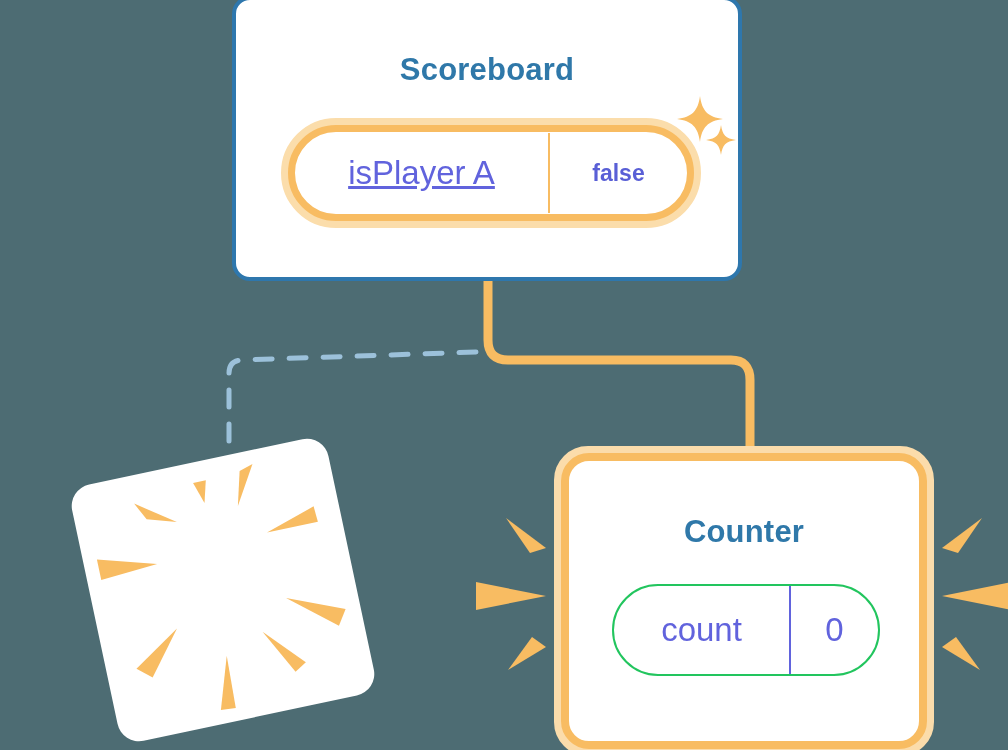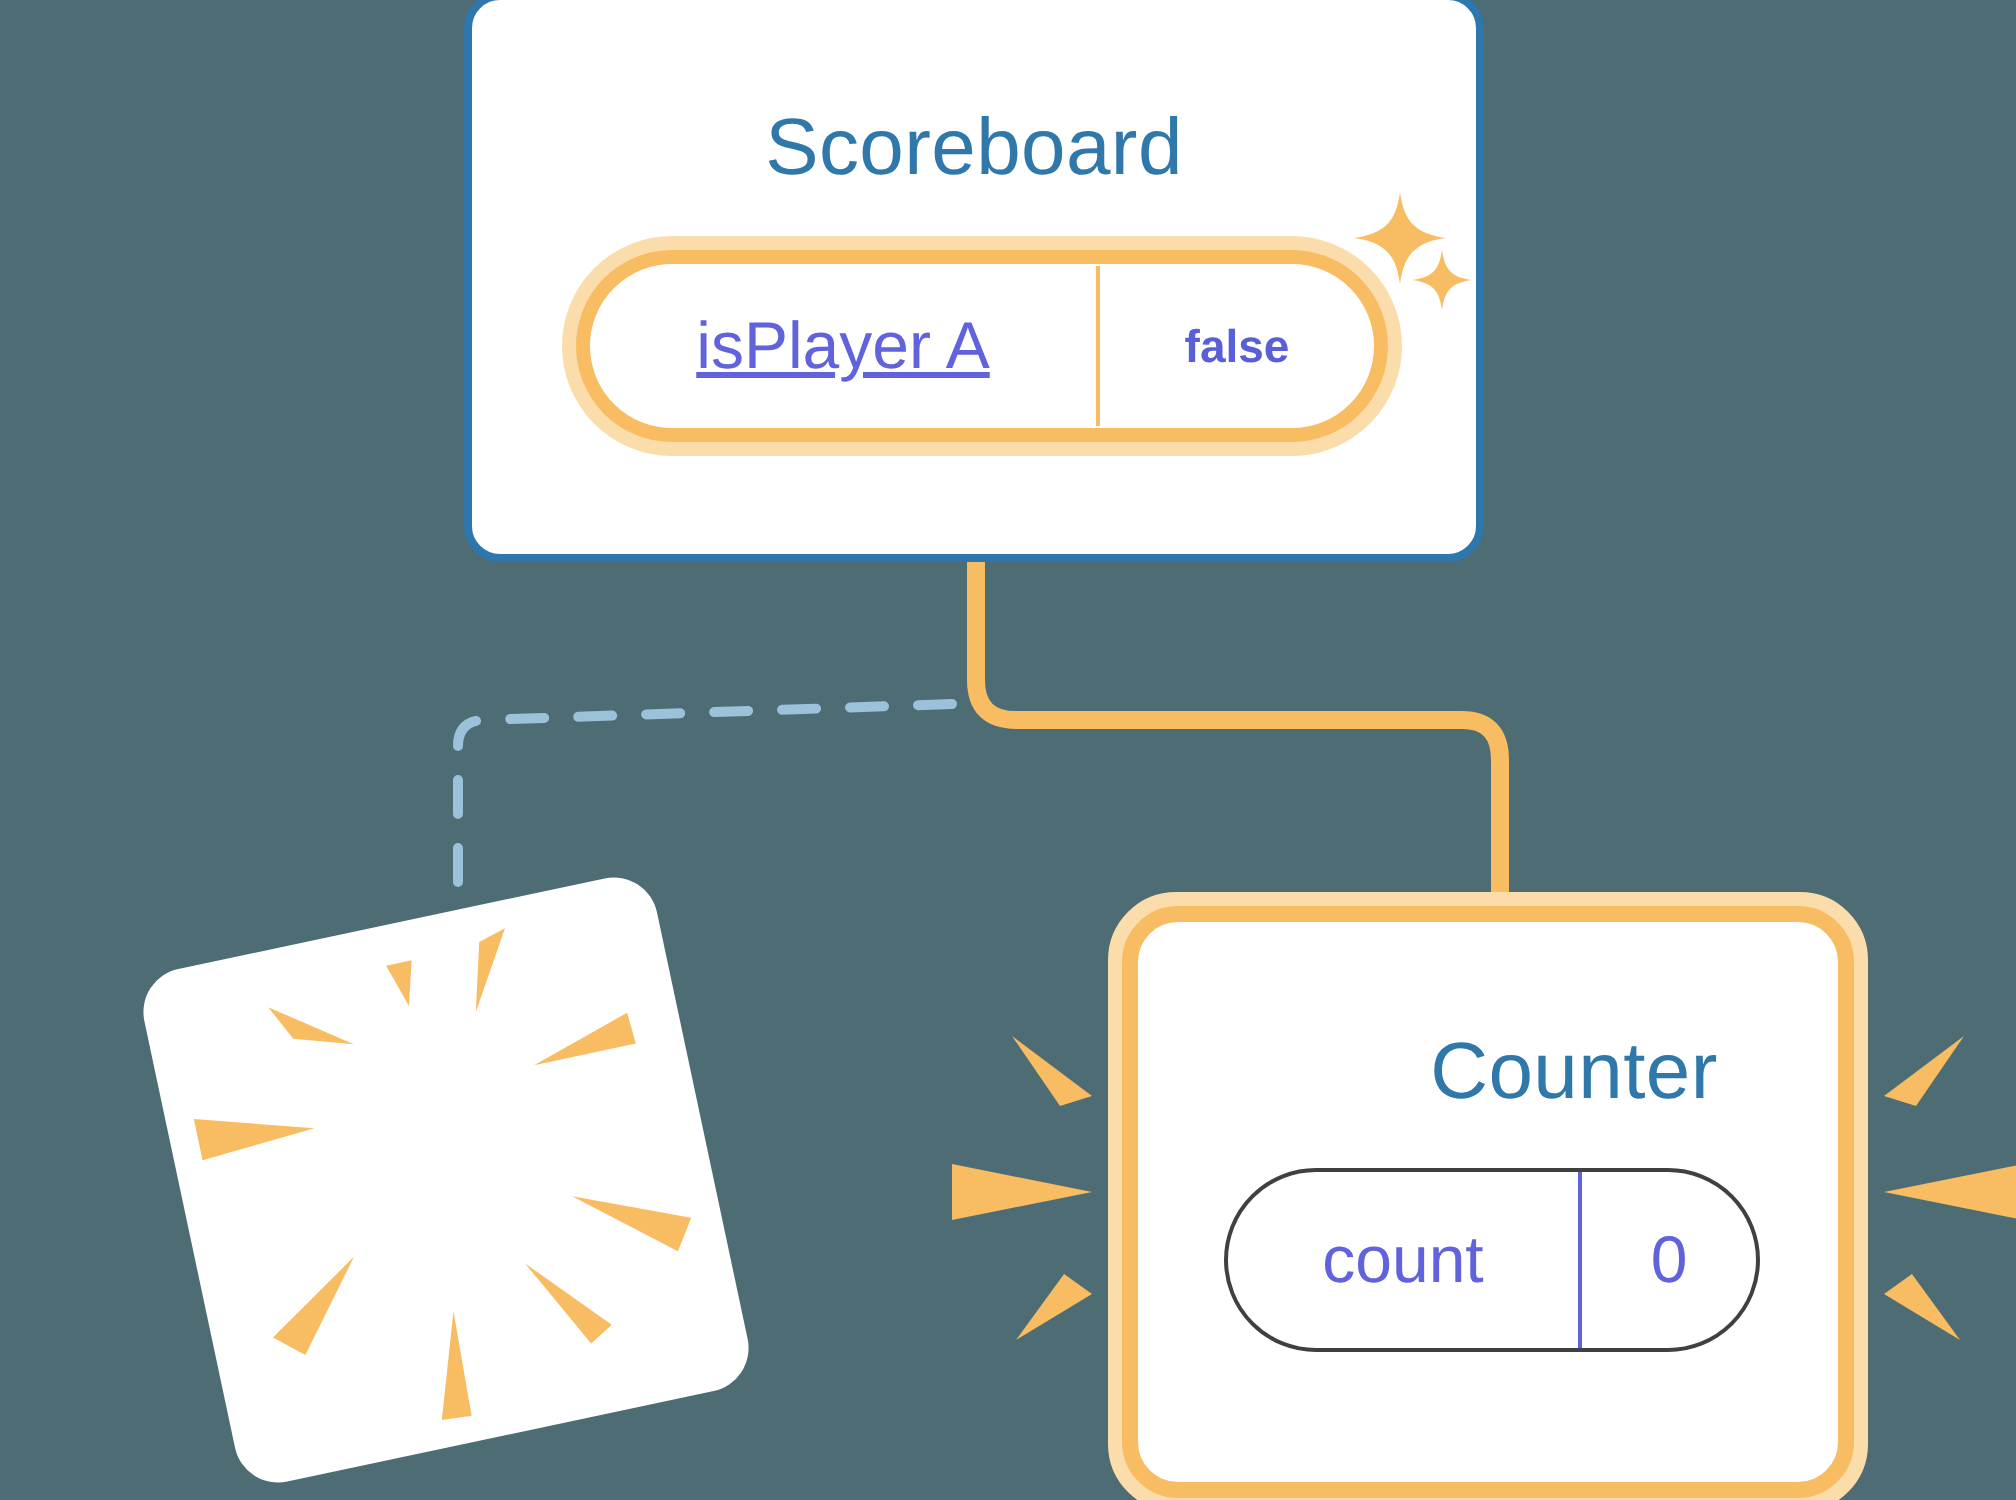--- a/index.html
+++ b/index.html
@@ -36,22 +36,22 @@
     height: 285px;
     background: #ffffff;
     border: 4px solid #2e77ad;
     border-radius: 18px;
     box-sizing: border-box;
     z-index: 3;
   }
   .card-title {
     text-align: center;
     color: #2f78a9;
-    font-size: 40px;
-    font-weight: 400;
+    font-size: 31px;
+    font-weight: 700;
     letter-spacing: 0.2px;
   }
   .scoreboard-card .card-title {
     margin-top: 52px;
   }
 
   
   .pill-wrap {
     position: absolute;
     left: 45px;
@@ -138,31 +138,30 @@
     border: 8px solid #f8bc62;
     border-radius: 28px;
     box-sizing: border-box;
     background: #ffffff;
   }
   .counter-card .card-title {
     position: absolute;
     left: 0; top: 68px;
     width: 380px;
     margin: 0;
-    padding-left: 43px;
   }
 
   
   .count-pill {
     position: absolute;
     left: 58px;
     top: 138px;
     width: 268px;
     height: 92px;
-    border: 2px solid #404040;
+    border: 2px solid #22c55e;
     border-radius: 46px;
     box-sizing: border-box;
     display: flex;
     align-items: stretch;
     background: #ffffff;
   }
   .count-pill .pill-key {
     flex: 0 0 175px;
     display: flex;
     align-items: center;

